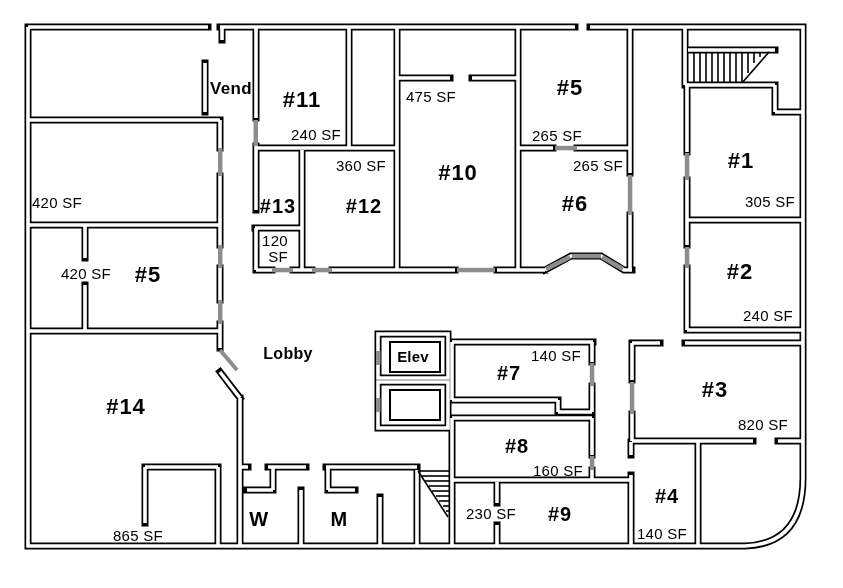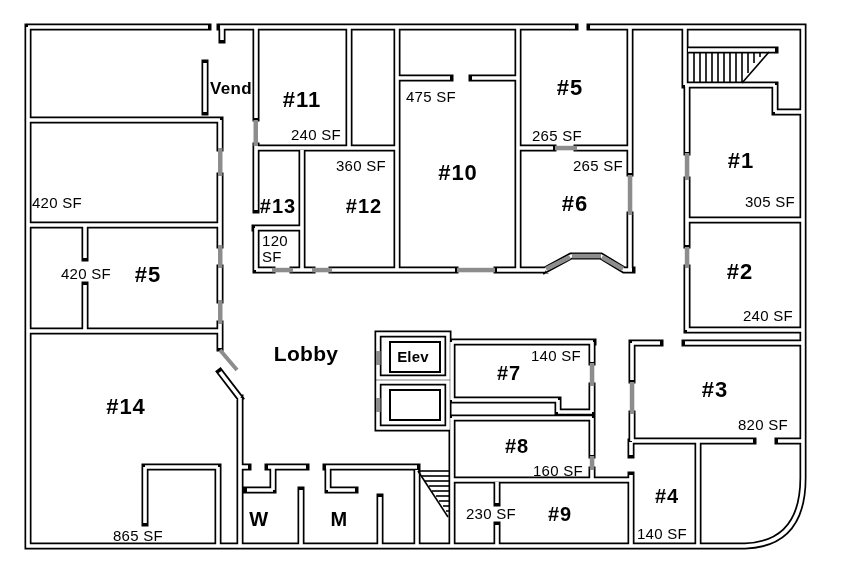--- a/index.html
+++ b/index.html
@@ -7,21 +7,21 @@
          font-family:"Liberation Sans",sans-serif;color:#000;}
   .stage svg{position:absolute;left:0;top:0;}
   .lbl{position:absolute;transform:translate(-50%,-50%);white-space:nowrap;line-height:1.05;}
   .num{font-weight:bold;font-size:22px;letter-spacing:1px;}
   .num-sm{font-weight:bold;font-size:20px;letter-spacing:1px;}
   .sf{font-size:15px;font-weight:normal;letter-spacing:0.3px;}
   .name{font-weight:bold;font-size:17px;letter-spacing:0.3px;}
   .name-sm{font-weight:bold;font-size:15px;letter-spacing:0.2px;}
   .wm{font-weight:bold;font-size:20px;letter-spacing:0.5px;}
   .two-line{transform:translate(0,-50%);text-align:left;}
-  .two-line span{display:block;}
+  .two-line span{display:block;text-align:right;}
   .title{position:absolute;transform:translate(0,-50%);font-weight:bold;font-size:21px;
          letter-spacing:0.4px;white-space:nowrap;}
 </style>
 </head>
 <body>
 
 <div class="stage">
 
   <svg width="843" height="588" viewBox="0 0 843 588">
 
@@ -207,21 +207,21 @@
 
   <div class="lbl num" style="left:741px;top:161px;">#1</div>
   <div class="lbl sf" style="left:770px;top:202px;">305 SF</div>
 
   <div class="lbl num" style="left:740px;top:272px;">#2</div>
   <div class="lbl sf" style="left:768px;top:316px;">240 SF</div>
 
   <div class="lbl sf" style="left:86px;top:274px;">420 SF</div>
   <div class="lbl num" style="left:148px;top:275px;">#5</div>
 
-  <div class="lbl name" style="left:306px;top:354px;font-size:21px;">Lobby</div>
+  <div class="lbl name" style="left:288px;top:354px;font-size:16px;">Lobby</div>
   <div class="lbl name-sm" style="left:413px;top:357px;">Elev</div>
 
   <div class="lbl num-sm" style="left:509px;top:373px;">#7</div>
   <div class="lbl sf" style="left:556px;top:356px;">140 SF</div>
 
   <div class="lbl num-sm" style="left:517px;top:446px;">#8</div>
   <div class="lbl sf" style="left:558px;top:471px;">160 SF</div>
 
   <div class="lbl num" style="left:126px;top:407px;">#14</div>
   <div class="lbl sf" style="left:138px;top:536px;">865 SF</div>

